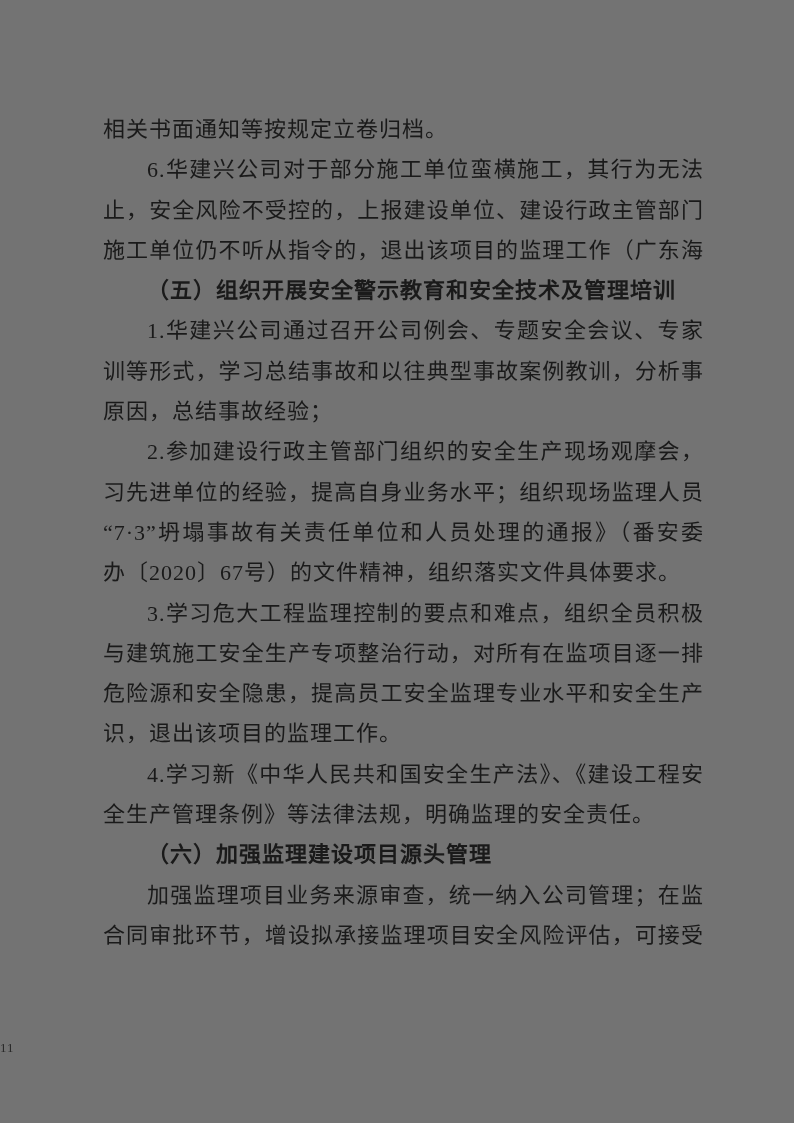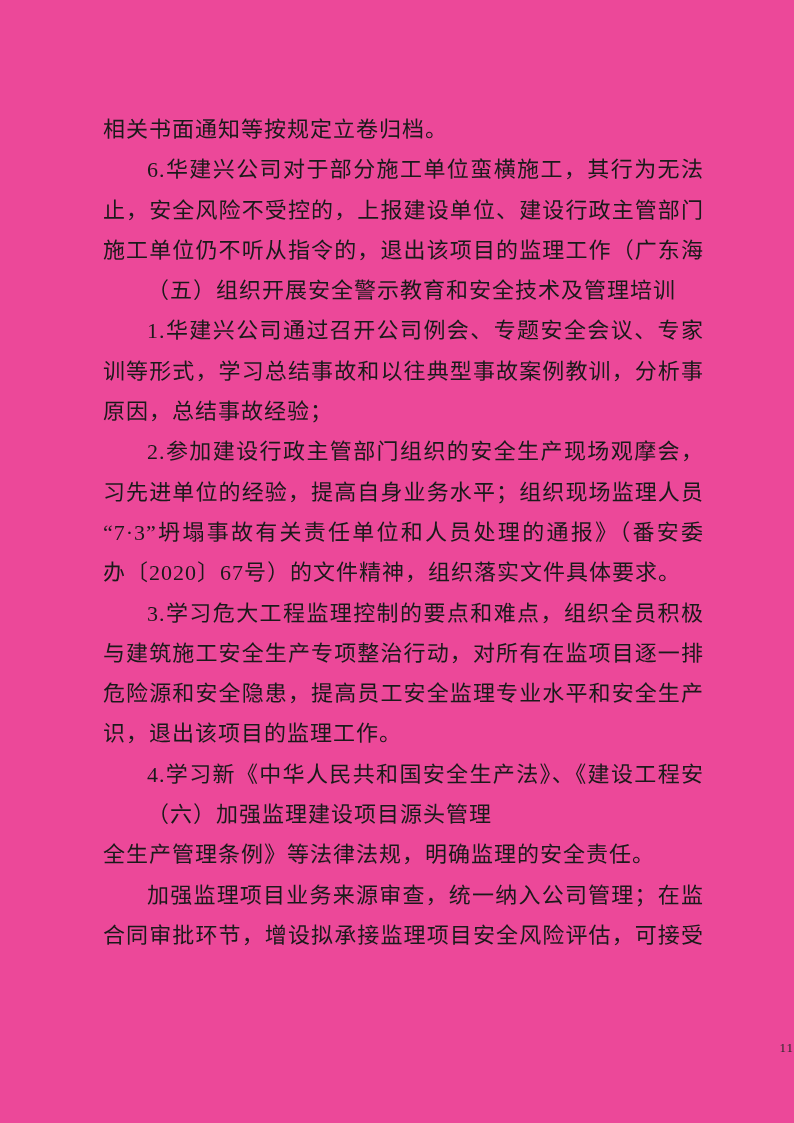--- a/index.html
+++ b/index.html
@@ -4,21 +4,21 @@
 <style>
   html, body {
     margin: 0;
     padding: 0;
     background: #ffffff;
   }
   .page {
     position: relative;
     width: 794px;
     height: 1123px;
-    background: #ec4899;
+    background: #737373;
     overflow: hidden;
     font-family: "Liberation Serif", "DejaVu Serif", serif;
   }
   .doc-body {
     position: absolute;
     left: 103px;
     top: 110px;
     width: 601px;
     color: #1a1a1a;
   }
@@ -33,28 +33,28 @@
     overflow: hidden;
   }
   .line.fill {
     text-align-last: justify;
     -moz-text-align-last: justify;
   }
   .line.indent {
     text-indent: 44px;
   }
   .line.bold {
-    font-weight: 400;
+    font-weight: 700;
   }
   .page-number {
     position: absolute;
     left: 0;
     right: 0;
     top: 1040px;
-    text-align: right;
+    text-align: left;
     font-size: 13px;
     letter-spacing: 1px;
     color: #2a2a2a;
     font-family: "Liberation Serif", "DejaVu Serif", serif;
   }
 </style>
 </head>
 <body>
 
 <div class="page">
@@ -69,19 +69,19 @@
       <div class="line">原因，总结事故经验；</div>
       <div class="line fill indent">2.参加建设行政主管部门组织的安全生产现场观摩会，学</div>
       <div class="line fill">习先进单位的经验，提高自身业务水平；组织现场监理人员学</div>
       <div class="line fill">“7·3”坍塌事故有关责任单位和人员处理的通报》（番安委</div>
       <div class="line">办〔2020〕67号）的文件精神，组织落实文件具体要求。</div>
       <div class="line fill indent">3.学习危大工程监理控制的要点和难点，组织全员积极参</div>
       <div class="line fill">与建筑施工安全生产专项整治行动，对所有在监项目逐一排查</div>
       <div class="line fill">危险源和安全隐患，提高员工安全监理专业水平和安全生产意</div>
       <div class="line">识，退出该项目的监理工作。</div>
       <div class="line fill indent">4.学习新《中华人民共和国安全生产法》、《建设工程安</div>
+      <div class="line">全生产管理条例》等法律法规，明确监理的安全责任。</div>
       <div class="line bold indent">（六）加强监理建设项目源头管理</div>
-      <div class="line">全生产管理条例》等法律法规，明确监理的安全责任。</div>
       <div class="line fill indent">加强监理项目业务来源审查，统一纳入公司管理；在监理</div>
       <div class="line fill">合同审批环节，增设拟承接监理项目安全风险评估，可接受的</div>
     </div>
   <div class="page-number">11</div>
 </div>
 
 </body></html>

